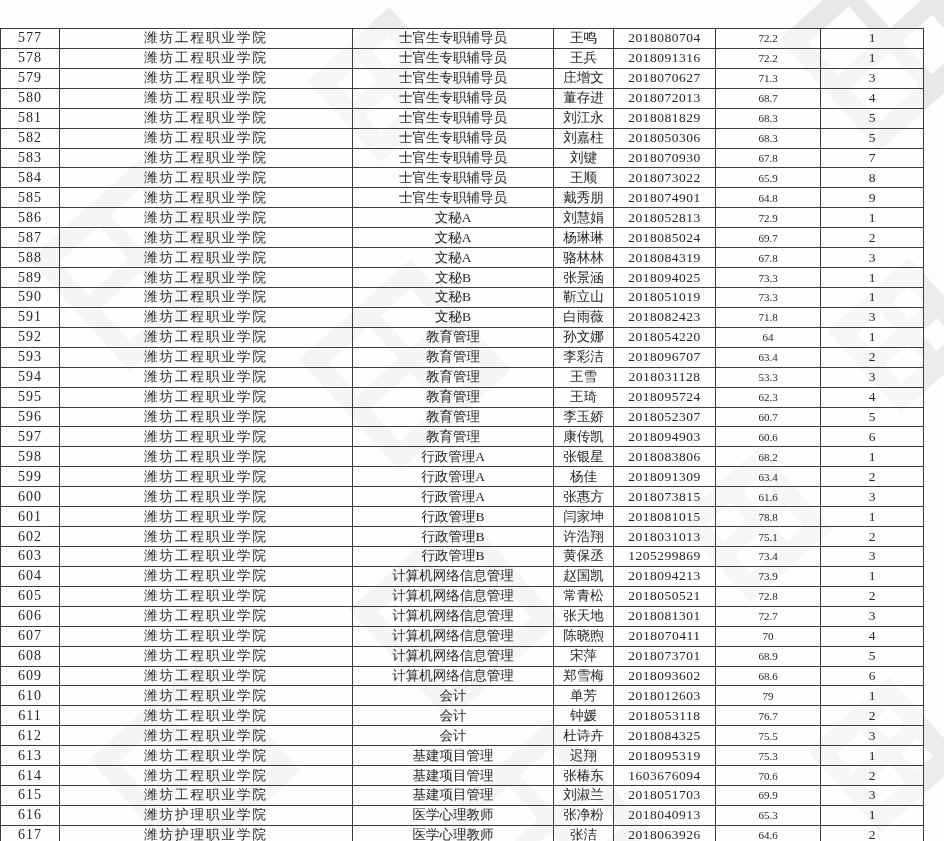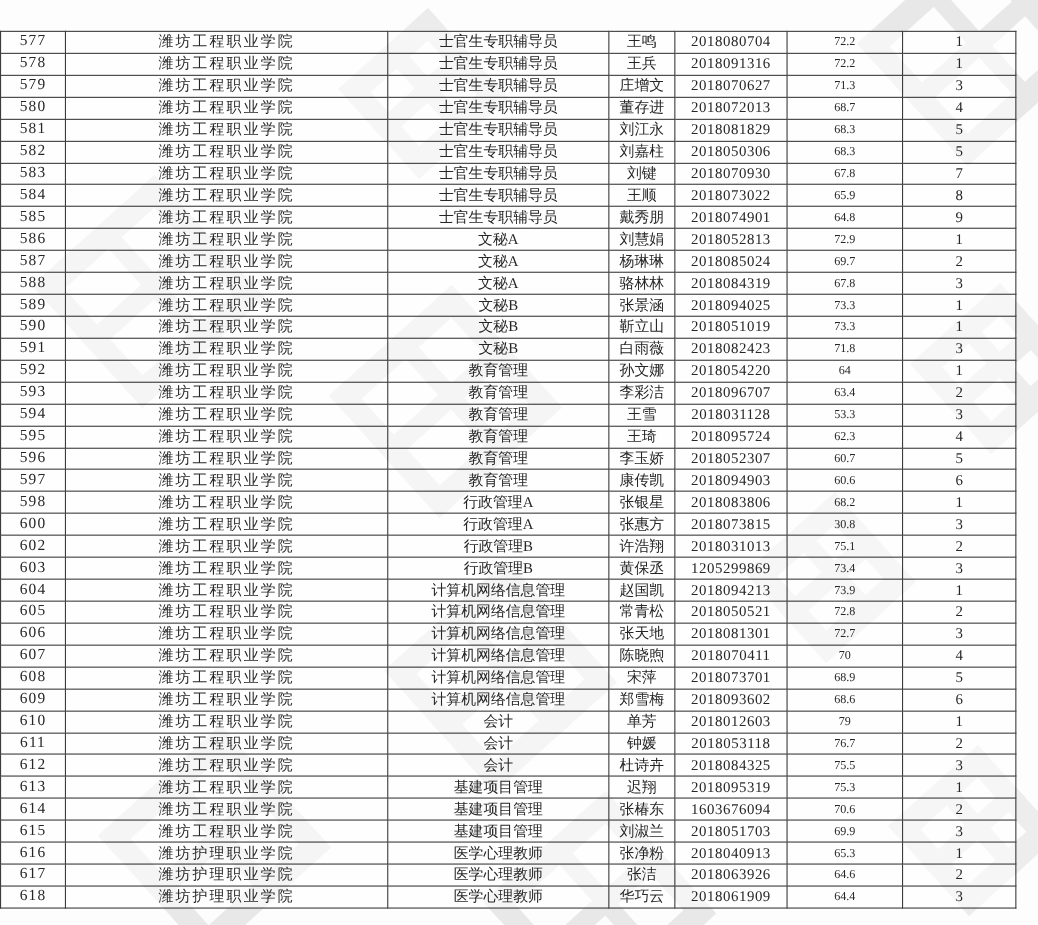--- a/index.html
+++ b/index.html
@@ -278,27 +278,45 @@
       <tr>
     <td class="c-no">598</td>
     <td class="c-school">潍坊工程职业学院</td>
     <td class="c-position">行政管理A</td>
     <td class="c-name">张银星</td>
     <td class="c-id">2018083806</td>
     <td class="c-score">68.2</td>
     <td class="c-rank">1</td>
   </tr>
       <tr>
+    <td class="c-no">599</td>
+    <td class="c-school">潍坊工程职业学院</td>
+    <td class="c-position">行政管理A</td>
+    <td class="c-name">杨佳</td>
+    <td class="c-id">2018091309</td>
+    <td class="c-score">63.4</td>
+    <td class="c-rank">2</td>
+  </tr>
+      <tr>
     <td class="c-no">600</td>
     <td class="c-school">潍坊工程职业学院</td>
     <td class="c-position">行政管理A</td>
     <td class="c-name">张惠方</td>
     <td class="c-id">2018073815</td>
-    <td class="c-score">30.8</td>
-    <td class="c-rank">3</td>
+    <td class="c-score">61.6</td>
+    <td class="c-rank">3</td>
+  </tr>
+      <tr>
+    <td class="c-no">601</td>
+    <td class="c-school">潍坊工程职业学院</td>
+    <td class="c-position">行政管理B</td>
+    <td class="c-name">闫家坤</td>
+    <td class="c-id">2018081015</td>
+    <td class="c-score">78.8</td>
+    <td class="c-rank">1</td>
   </tr>
       <tr>
     <td class="c-no">602</td>
     <td class="c-school">潍坊工程职业学院</td>
     <td class="c-position">行政管理B</td>
     <td class="c-name">许浩翔</td>
     <td class="c-id">2018031013</td>
     <td class="c-score">75.1</td>
     <td class="c-rank">2</td>
   </tr>

